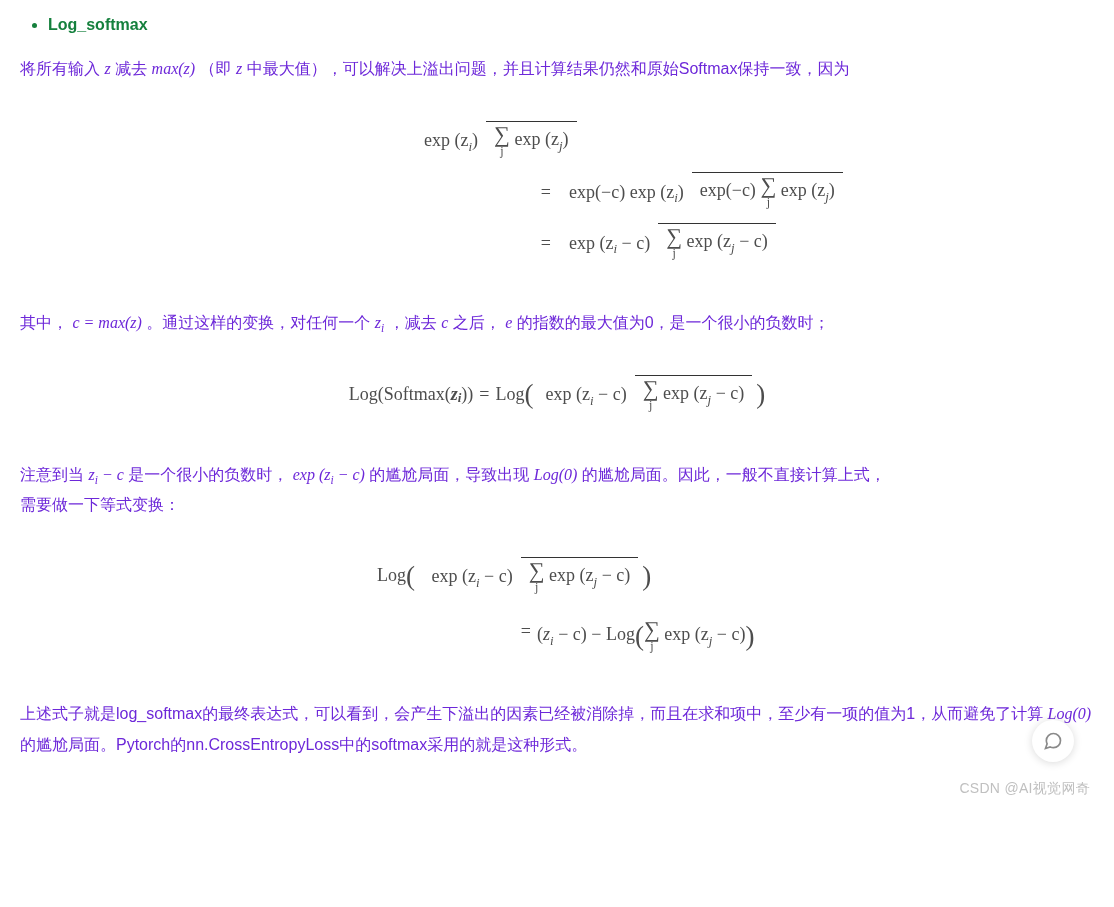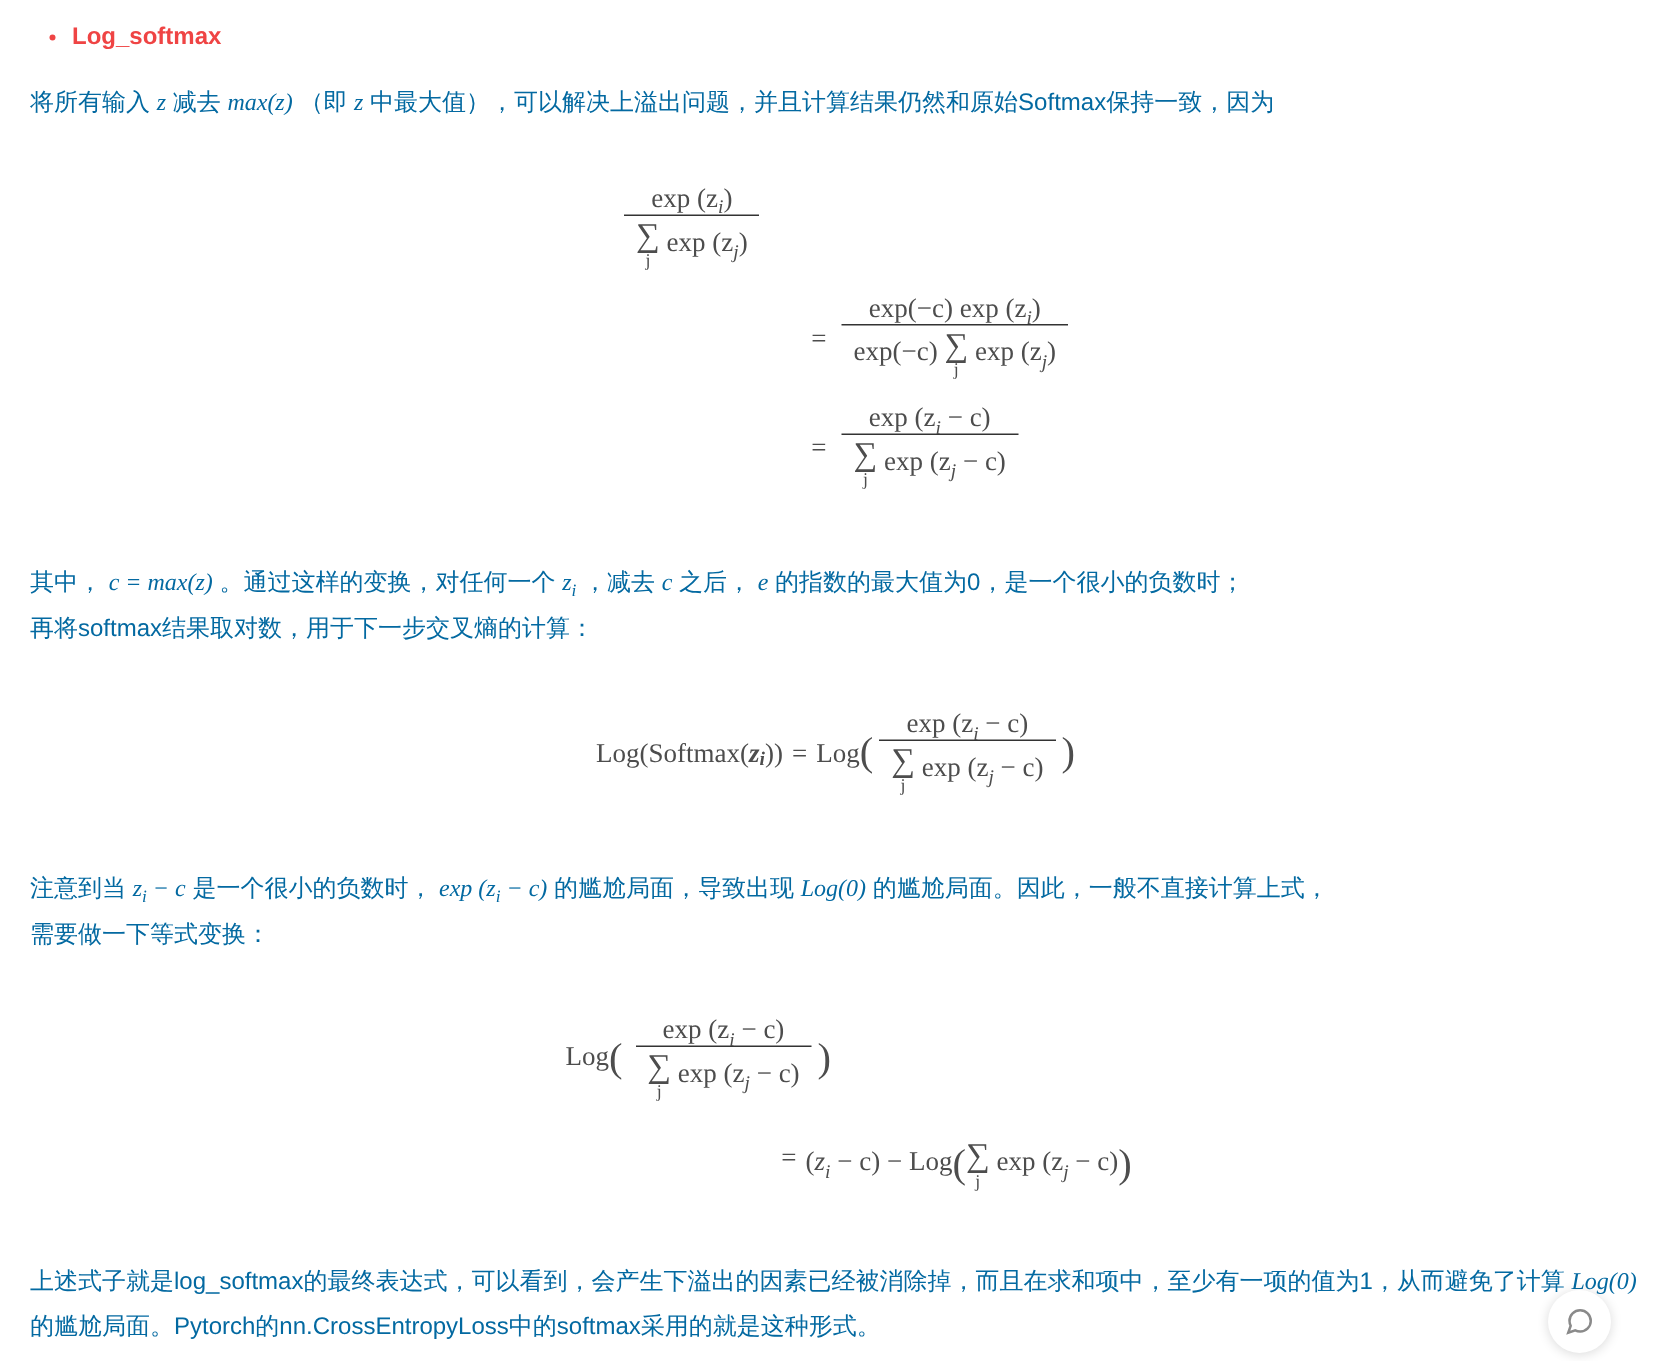--- a/index.html
+++ b/index.html
@@ -7,27 +7,27 @@
     padding: 10px 20px 30px 20px;
     font-family: -apple-system, BlinkMacSystemFont, "Segoe UI", "PingFang SC", "Microsoft YaHei", sans-serif;
     font-size: 16px;
     color: #4d4d4d;
     line-height: 1.9;
     width: 1074px;
     position: relative;
     background: #fff;
   }
   ul.top { list-style: disc; padding-left: 28px; margin: 0 0 14px 0; }
-  ul.top > li { font-weight: 700; color: #ef4444; }
-  .para { margin: 0 0 20px 0; color: #0369a1; }
+  ul.top > li { font-weight: 700; color: #15803d; }
+  .para { margin: 0 0 20px 0; color: #6d28d9; }
   .math-block { text-align: center; margin: 30px 0 40px 0; font-family: "Cambria Math", "STIXGeneral", serif; font-size: 18px; }
   .eq-row { margin: 0; display: flex; justify-content: center; align-items: center; line-height: 1; padding: 6px 0; }
   .lhs { text-align: right; }
   .rhs { text-align: left; }
-  .frac { display: inline-flex; flex-direction: column; align-items: center; vertical-align: middle; margin: 0 4px; }
+  .frac { display: inline-flex; align-items: center; vertical-align: middle; margin: 0 4px; }
   .frac .num { padding: 2px 8px; }
   .frac .den { border-top: 1px solid #333; padding: 2px 8px; }
   .it { font-style: italic; font-family: "Cambria Math", "STIXGeneral", serif; }
   .bi { font-style: italic; font-weight: 700; font-family: "Cambria Math", "STIXGeneral", serif; }
   sub { font-size: 0.72em; vertical-align: baseline; position: relative; top: 0.35em; }
   .sum { display: inline-flex; flex-direction: column; align-items: center; font-size: 0.95em; vertical-align: middle; line-height: 1;}
   .sum .sig { font-size: 1.3em; line-height: 1; }
   .sum .ssub { font-size: 0.7em; line-height: 1; }
   .eqsign { margin: 0 6px; }
   .big { font-size: 1.5em; vertical-align: middle; }
@@ -103,21 +103,20 @@
 <p class="para">
   <span>其中，</span>
   <span class="it">c = max(z)</span>
   <span>。通过这样的变换，对任何一个 </span>
   <span class="it">z</span><sub class="it">i</sub>
   <span>，减去 </span>
   <span class="it">c</span>
   <span> 之后，</span>
   <span class="it">e</span>
   <span> 的指数的最大值为0，是一个很小的负数时；</span><br>
-  <span>再将softmax结果取对数，用于下一步交叉熵的计算：</span>
 </p>
 
 <div class="math-block">
   <div class="eq-row">
     <span>Log</span>(<span>Softmax(</span><span class="bi">z</span><sub class="bi">i</sub>))
     <span class="eqsign"> = </span>
     <span>Log</span><span class="big">(</span>
     <span class="frac">
       <span class="num"><span>exp</span> <span>(z</span><sub class="it">i</sub><span> − c)</span></span>
       <span class="den"><span class="sum">

